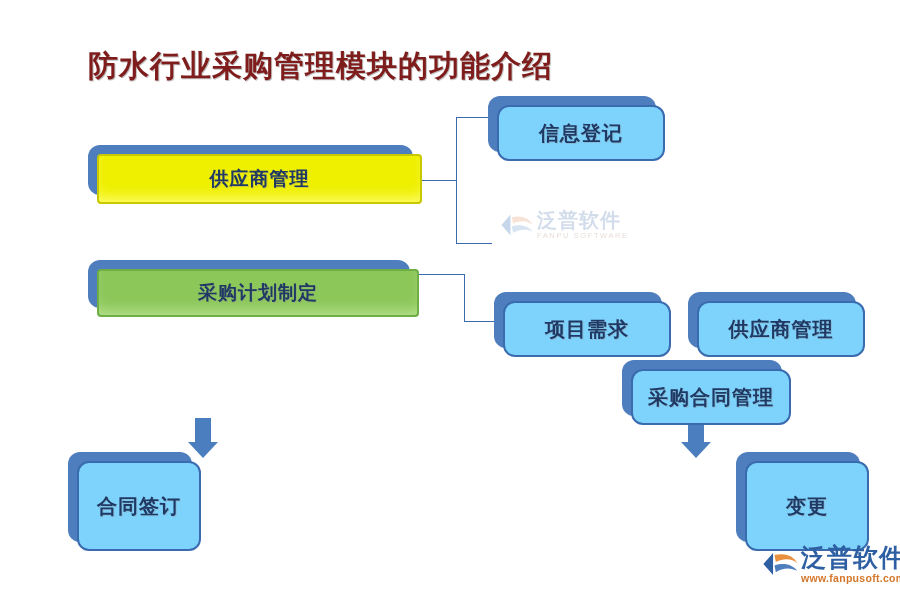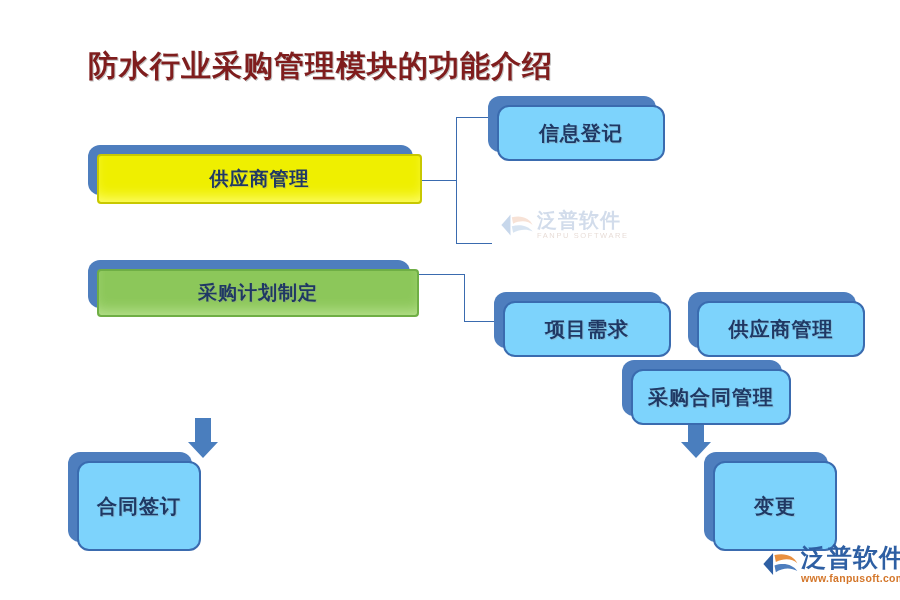--- a/index.html
+++ b/index.html
@@ -197,21 +197,21 @@
   </div>
 
 
   <div class="node" style="left:622px;top:360px;width:160px;height:56px;text-align:right;">
     <div class="shadow"></div>
     <div class="face">采购合同管理</div>
   </div>
 
 
 
-  <div class="node" style="left:704px;top:452px;width:124px;height:90px;">
+  <div class="node" style="left:736px;top:452px;width:124px;height:90px;">
     <div class="shadow"></div>
     <div class="face">变更</div>
   </div>
 
   <div class="logo">
     <span class="lmark">
       <svg viewBox="0 0 52 40" width="36" height="30" xmlns="http://www.w3.org/2000/svg">
         <path d="M2 20 L16 4 L16 36 Z" fill="#2E5FA3"></path>
         <path d="M18 7 C34 3 47 9 51 19 C44 12 32 11 20 17 Z" fill="#E9903F"></path>
         <path d="M18 22 C32 17 45 21 51 30 C42 25 30 25 20 32 Z" fill="#4E7EBE"></path>

